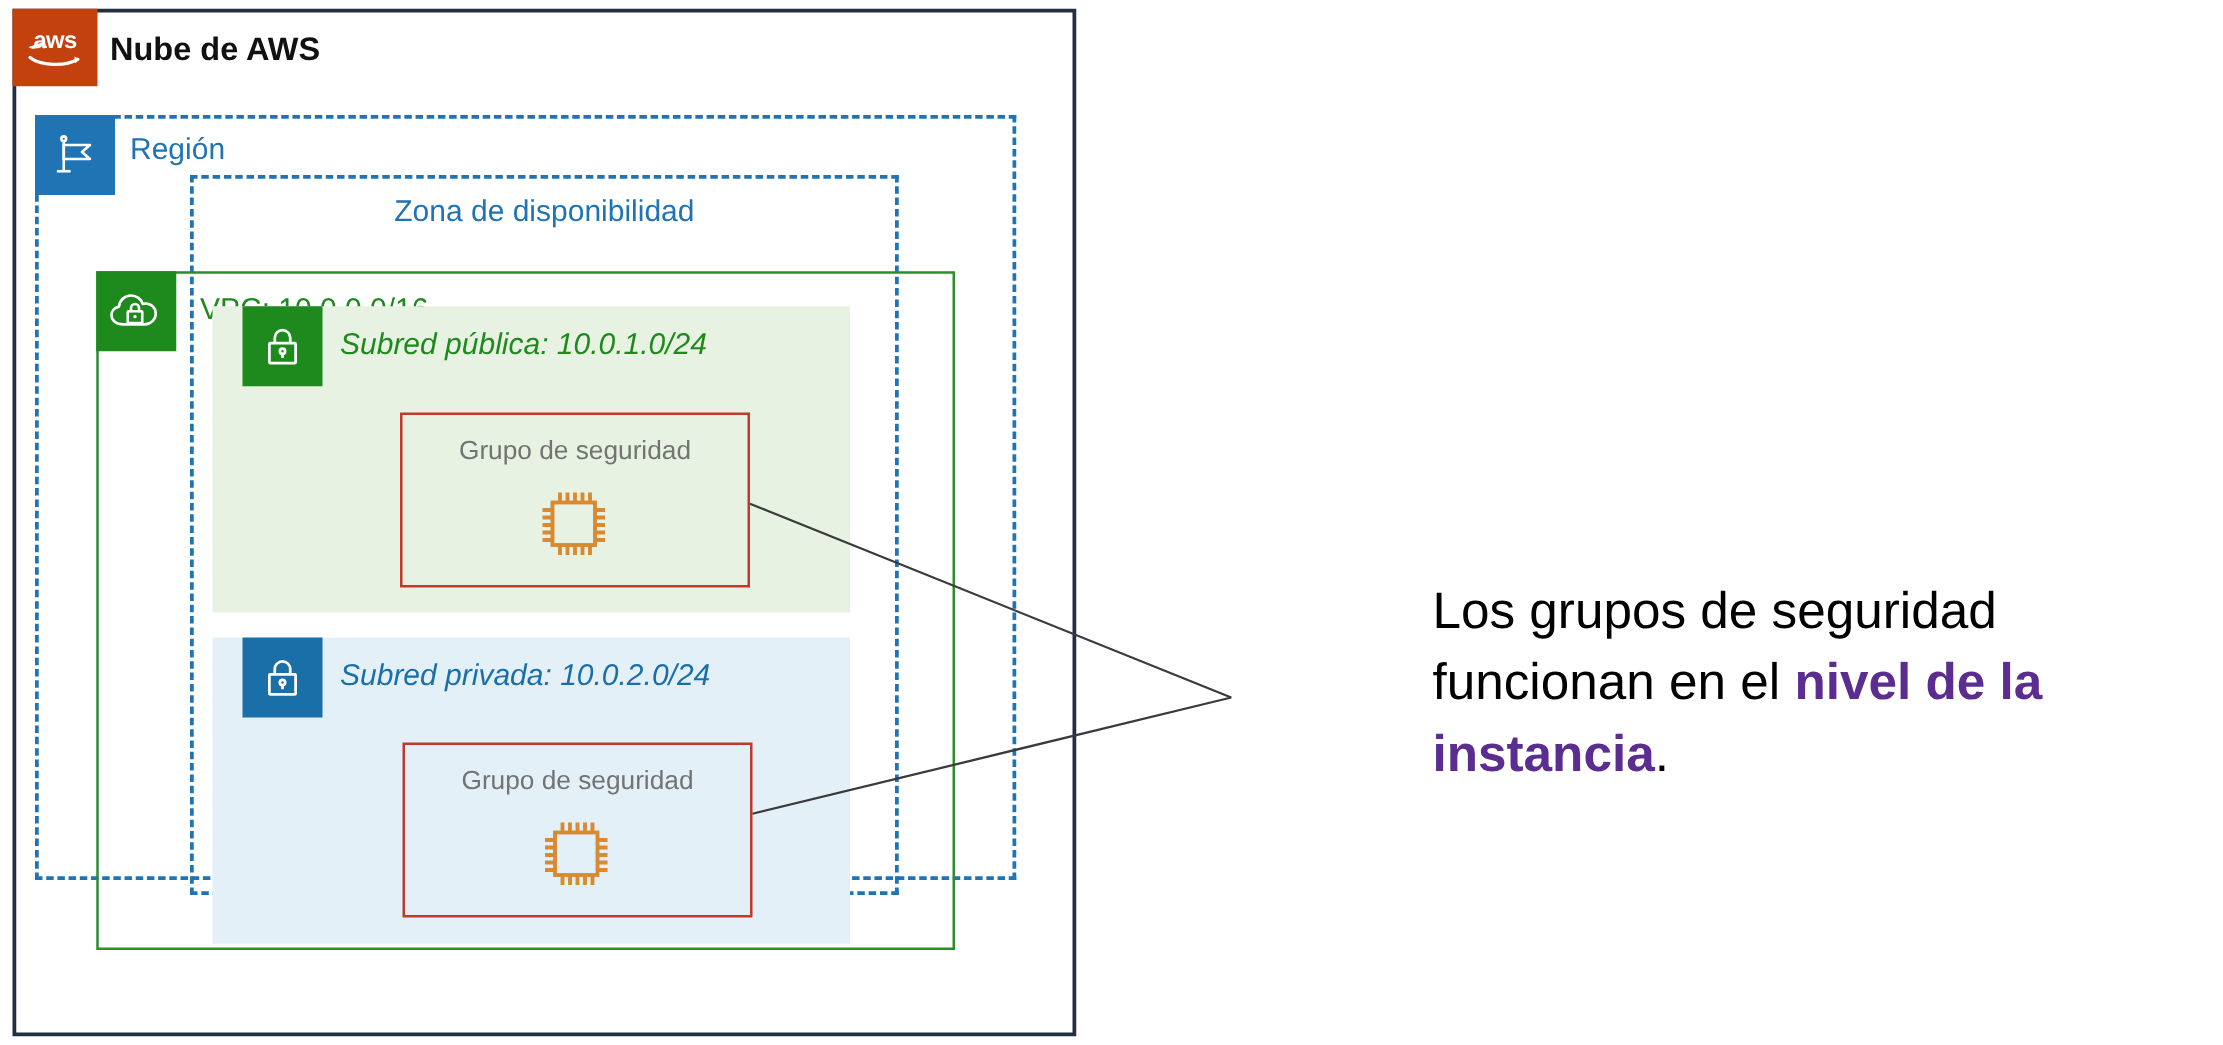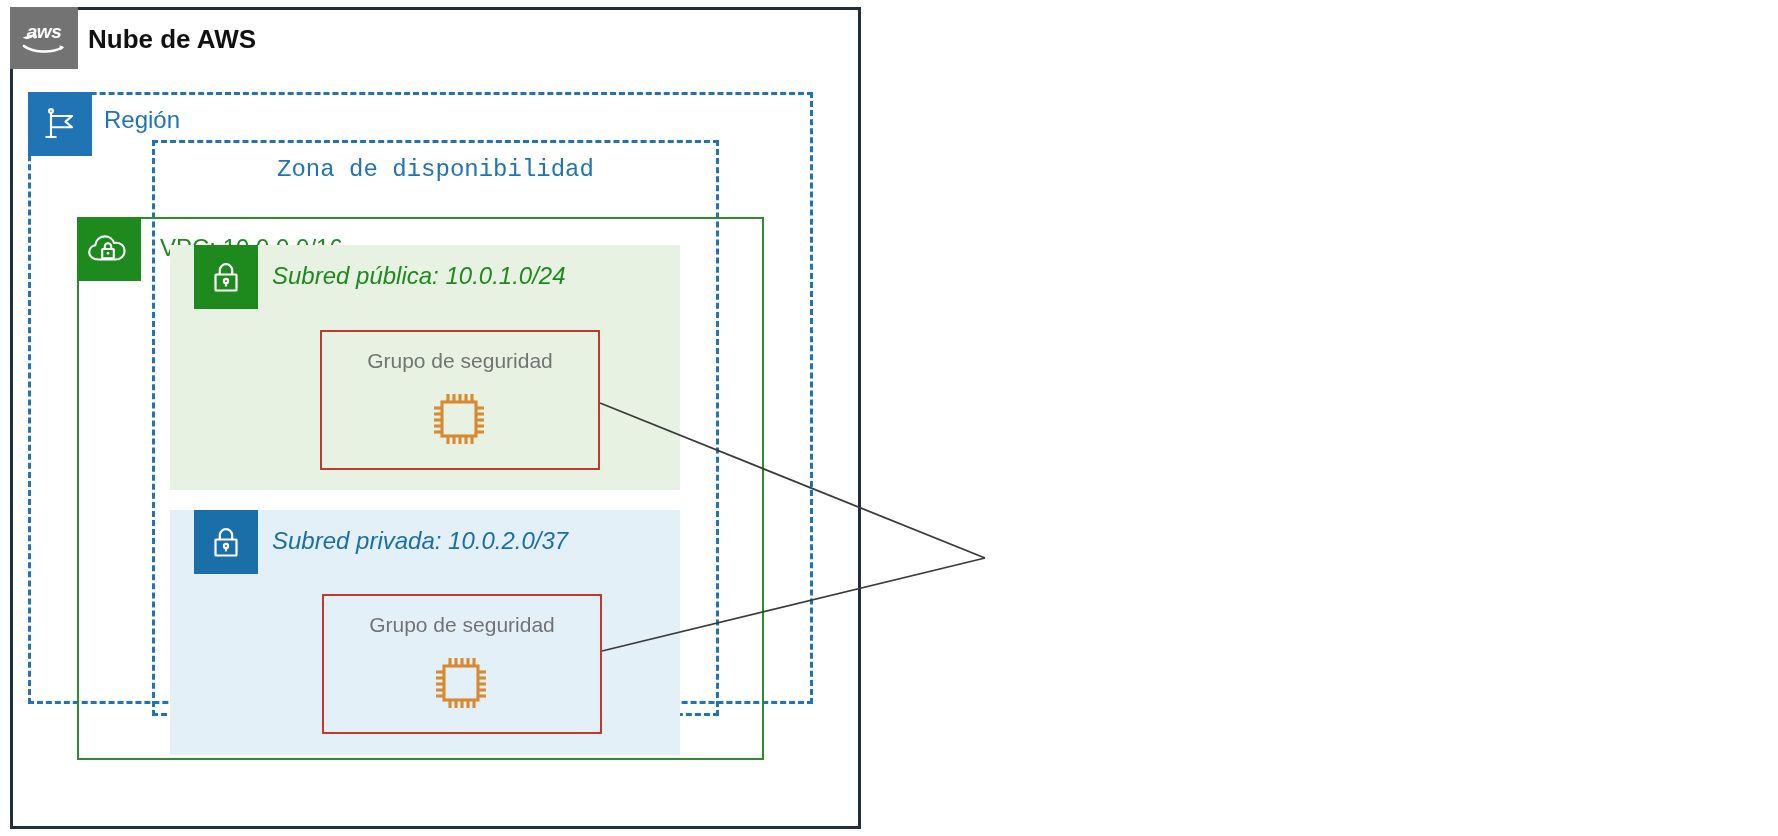--- a/index.html
+++ b/index.html
@@ -29,25 +29,24 @@
     left: 10px;  top: 7px;
     width: 851px; height: 822px;
     border: 3px solid #232F3E;
     background: transparent;
   }
 
   
   .aws-logo-tile {
     left: 10px; top: 7px;
     width: 68px; height: 62px;
-    background: #737373;
+    background: #c2410c;
     display: flex;
     align-items: center;
     justify-content: center;
-    font-style: italic;
   }
   .aws-logo-tile svg { display: block; }
 
   .cloud-label {
     left: 88px; top: 26px;
     font-size: 26px;
     color: #111111;
     white-space: nowrap;
     line-height: 1;
     font-weight: bold;
@@ -86,21 +85,20 @@
     border: 3px dashed #2074B4;
     background: transparent;
   }
   .az-label {
     left: 152px; top: 158px;
     width: 567px;
     text-align: center;
     font-size: 24px;
     color: #2074B4;
     line-height: 1;
-    font-family: Liberation Mono, monospace;
   }
 
   
   .vpc-box {
     left: 77px; top: 217px;
     width: 687px; height: 543px;
     border: 2px solid #2E8B2E;
     background: transparent;
   }
   .vpc-tile {
@@ -316,21 +314,21 @@
     <svg width="40" height="40" viewBox="0 0 40 40" aria-hidden="true">
       <g stroke="#ffffff" stroke-width="2.2" fill="none" stroke-linejoin="round">
         <rect x="9.5" y="17.5" width="21" height="16" rx="0.8"></rect>
         <path d="M13.8 17.5 v-4.2 a6.2 6.2 0 0 1 12.4 0 v4.2"></path>
         <circle cx="20" cy="24.0" r="2.1"></circle>
         <line x1="20" y1="26.1" x2="20" y2="29.4"></line>
       </g>
     </svg>
   </div>
 
-  <div class="box subnet-label label-private">Subred privada: 10.0.2.0/37</div>
+  <div class="box subnet-label label-private">Subred privada: 10.0.2.0/24</div>
 
   <div class="box sg-box sg-private"></div>
   <div class="box sg-label sg-label-private">Grupo de seguridad</div>
 
   <div class="box chip chip-private">
     <svg width="62" height="62" viewBox="0 0 62 62" aria-hidden="true">
       <g stroke="#D98A30" stroke-width="3.1" fill="none" stroke-linecap="butt">
         <rect x="14" y="14" width="34" height="34"></rect>
         <line x1="20" y1="14" x2="20" y2="6"></line>
         <line x1="26" y1="14" x2="26" y2="6"></line>
@@ -354,14 +352,17 @@
         <line x1="48" y1="44" x2="56" y2="44"></line>
       </g>
     </svg>
   </div>
 
   <svg class="lines" viewBox="0 0 1778 836" preserveAspectRatio="none">
     <line x1="600" y1="403" x2="985" y2="558" stroke="#3A3A3A" stroke-width="1.8"></line>
     <line x1="602" y1="651" x2="985" y2="558" stroke="#3A3A3A" stroke-width="1.8"></line>
   </svg>
 
+  <div class="box annotation">
+    <span>Los grupos de seguridad funcionan en el </span><span class="emph">nivel de la instancia</span><span>.</span>
+  </div>
 
 </div>
 
 </body></html>

